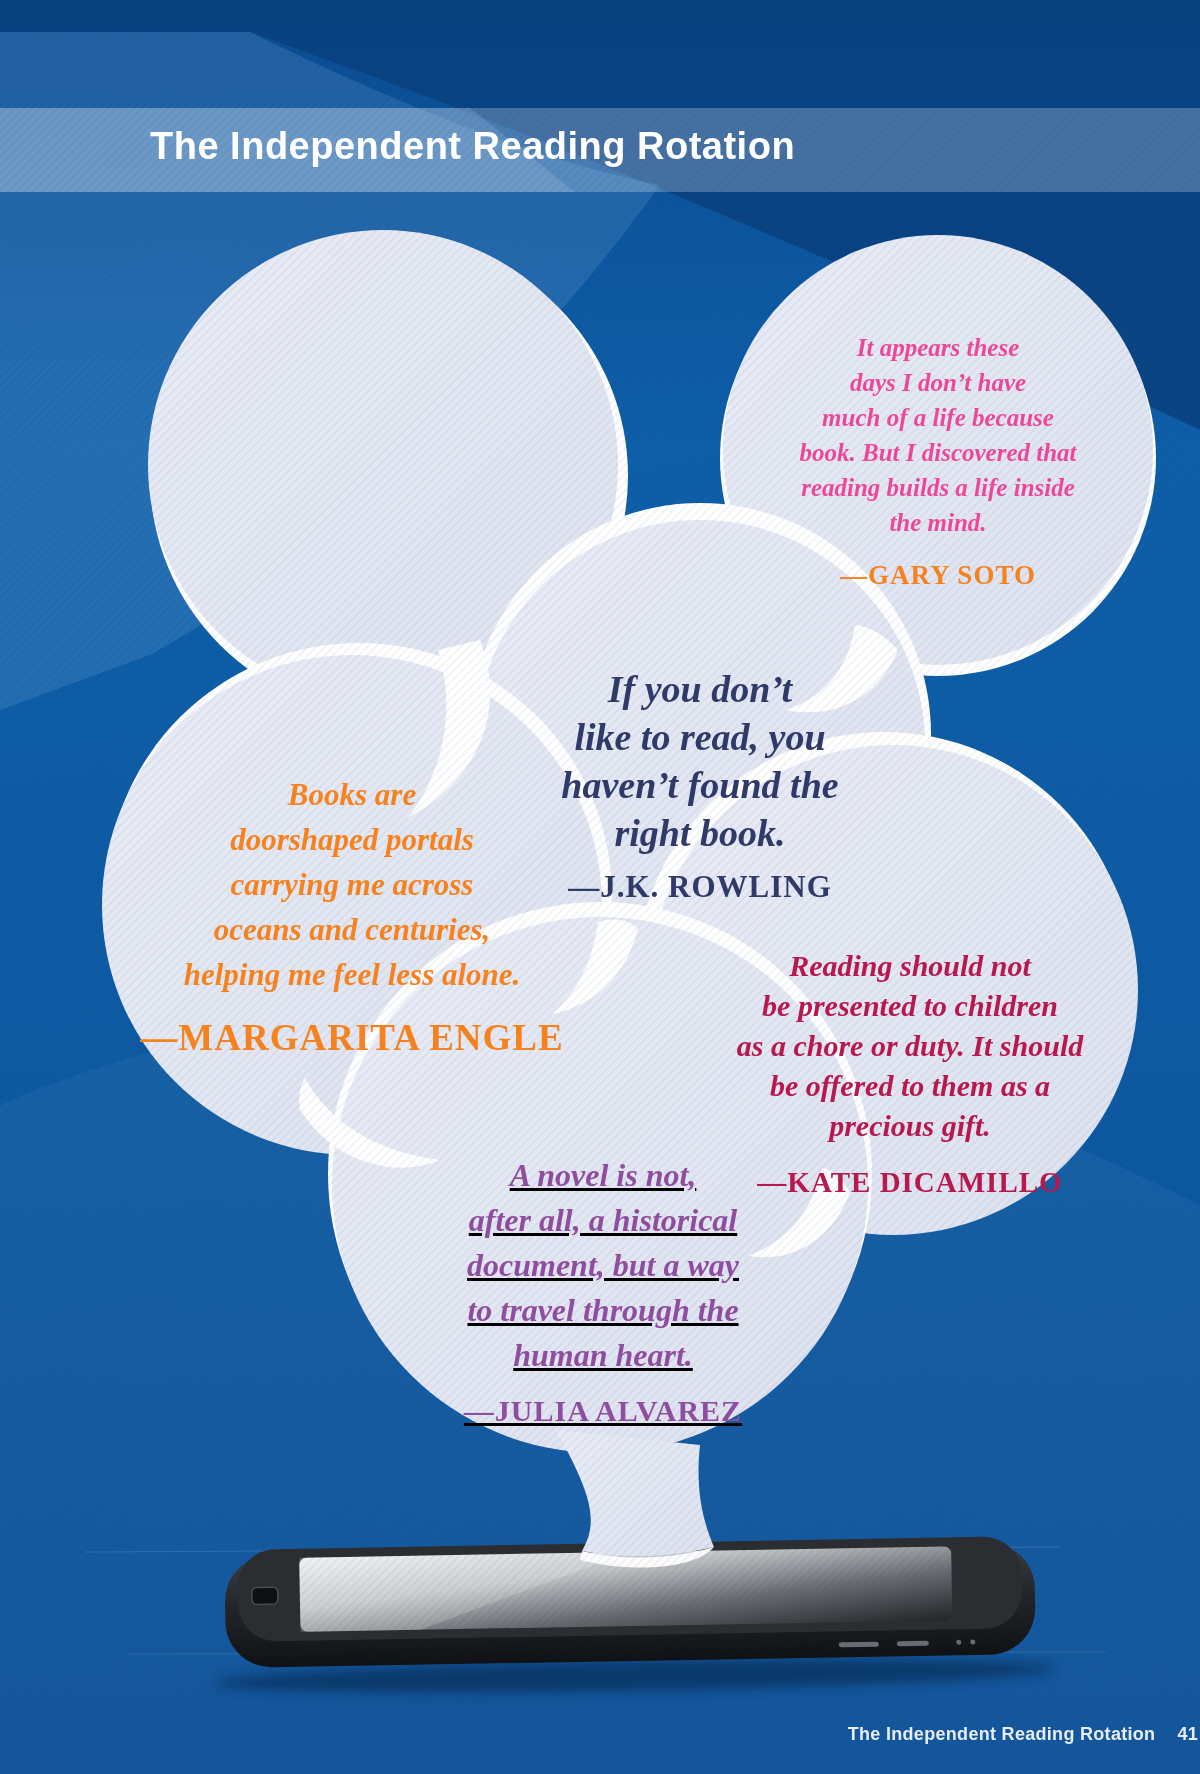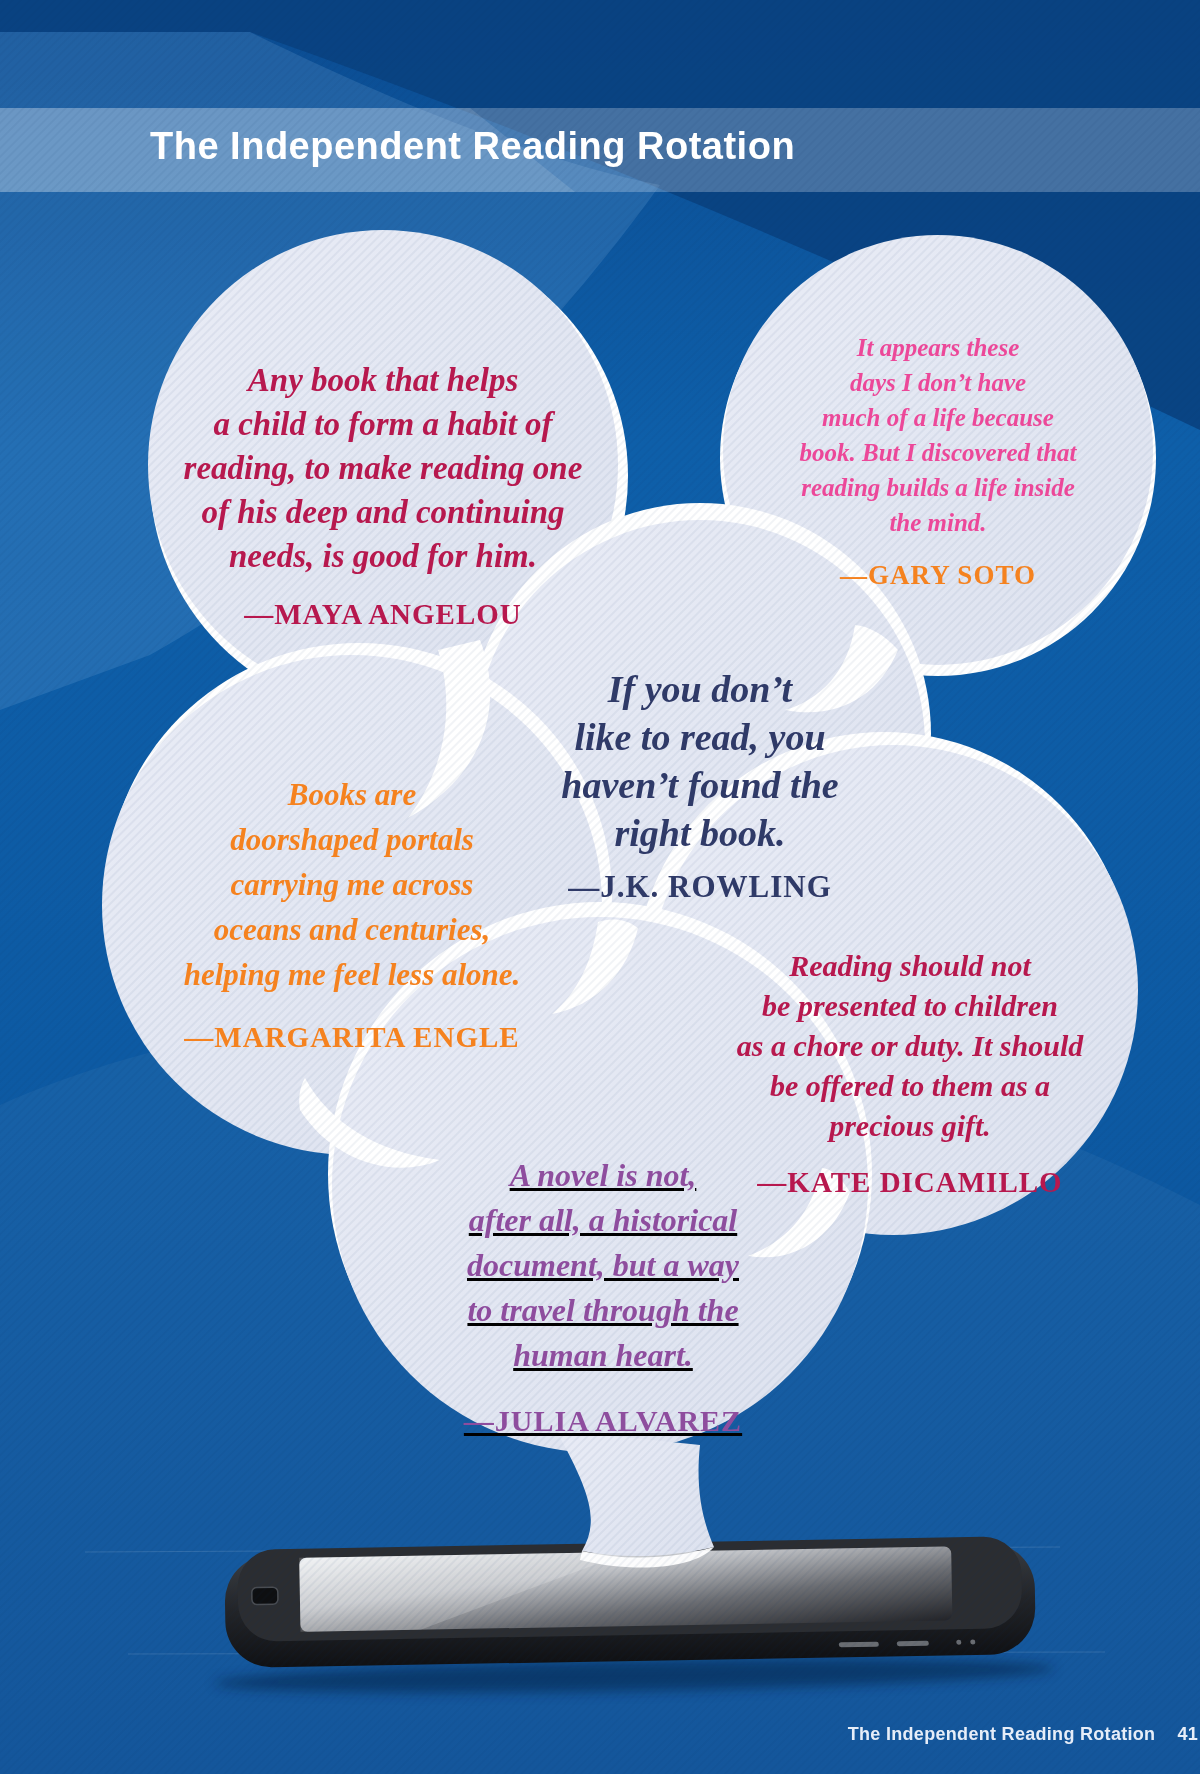--- a/index.html
+++ b/index.html
@@ -20,25 +20,25 @@
   }
   .qline{white-space:nowrap;}
   .qattr{font-style:normal;font-weight:700;letter-spacing:1px;white-space:nowrap;}
   .q-maya {left:133px;top:358px;width:500px;font-size:33px;line-height:44px;}
   .q-maya  .qattr{font-size:29px;margin-top:14px;}
   .q-gary {left:728px;top:330px;width:420px;font-size:25px;line-height:35px;}
   .q-gary  .qattr{font-size:27px;margin-top:18px;}
   .q-jkr  {left:510px;top:665px;width:380px;font-size:38px;line-height:48px;}
   .q-jkr   .qattr{font-size:31px;margin-top:6px;}
   .q-engle{left:117px;top:772px;width:470px;font-size:31px;line-height:45px;}
-  .q-engle .qattr{font-size:29px;margin-top:18px;}
+  .q-engle .qattr{font-size:37px;margin-top:18px;}
   .q-kate {left:675px;top:946px;width:470px;font-size:30px;line-height:40px;}
   .q-kate  .qattr{font-size:29px;margin-top:16px;}
   .q-julia{left:388px;top:1153px;width:430px;font-size:32px;line-height:45px;text-decoration:underline;}
-  .q-julia .qattr{font-size:30px;margin-top:20px;}
+  .q-julia .qattr{font-size:30px;margin-top:10px;}
   .footer{
     position:absolute;right:30px;top:1724px;
     display:flex;align-items:baseline;gap:22px;
     font-size:18px;font-weight:700;color:#e6edf8;letter-spacing:0.3px;
   }
 </style>
 </head>
 <body>
 
 <div class="page">
@@ -133,30 +133,20 @@
       <path fill="#ffffff" d="M822,1168 C812,1210 790,1240 748,1256 C796,1264 834,1236 850,1192 C840,1176 830,1168 822,1168 Z"></path>
       <path fill="url(#bubbleGrad)" d="M556,1430 C590,1492 600,1520 582,1551 C628,1560 676,1556 714,1547 C700,1515 696,1482 700,1445 Z"></path>
       <path fill="#ffffff" opacity="0.95" d="M582,1551 C628,1562 676,1558 714,1547 C696,1568 636,1574 580,1560 Z"></path>
     </g>
 
     <rect width="1200" height="1774" fill="url(#pinstripe)" opacity="0.08"></rect>
   </svg>
 
   <div class="header-title">The Independent Reading Rotation</div>
 
-  <div class="quote q-maya">
-    <div class="qtext" style="color: rgb(183, 24, 78);">
-        <div class="qline">Any book that helps</div>
-        <div class="qline">a child to form a habit of</div>
-        <div class="qline">reading, to make reading one</div>
-        <div class="qline">of his deep and continuing</div>
-        <div class="qline">needs, is good for him.</div>
-      </div>
-    <div class="qattr" style="color: rgb(183, 24, 78);">—MAYA ANGELOU</div>
-  </div>
 
   <div class="quote q-gary">
     <div class="qtext" style="color: #ec4899;">
         <div class="qline">It appears these</div>
         <div class="qline">days I don’t have</div>
         <div class="qline">much of a life because</div>
         <div class="qline">book. But I discovered that</div>
         <div class="qline">reading builds a life inside</div>
         <div class="qline">the mind.</div>
       </div>

